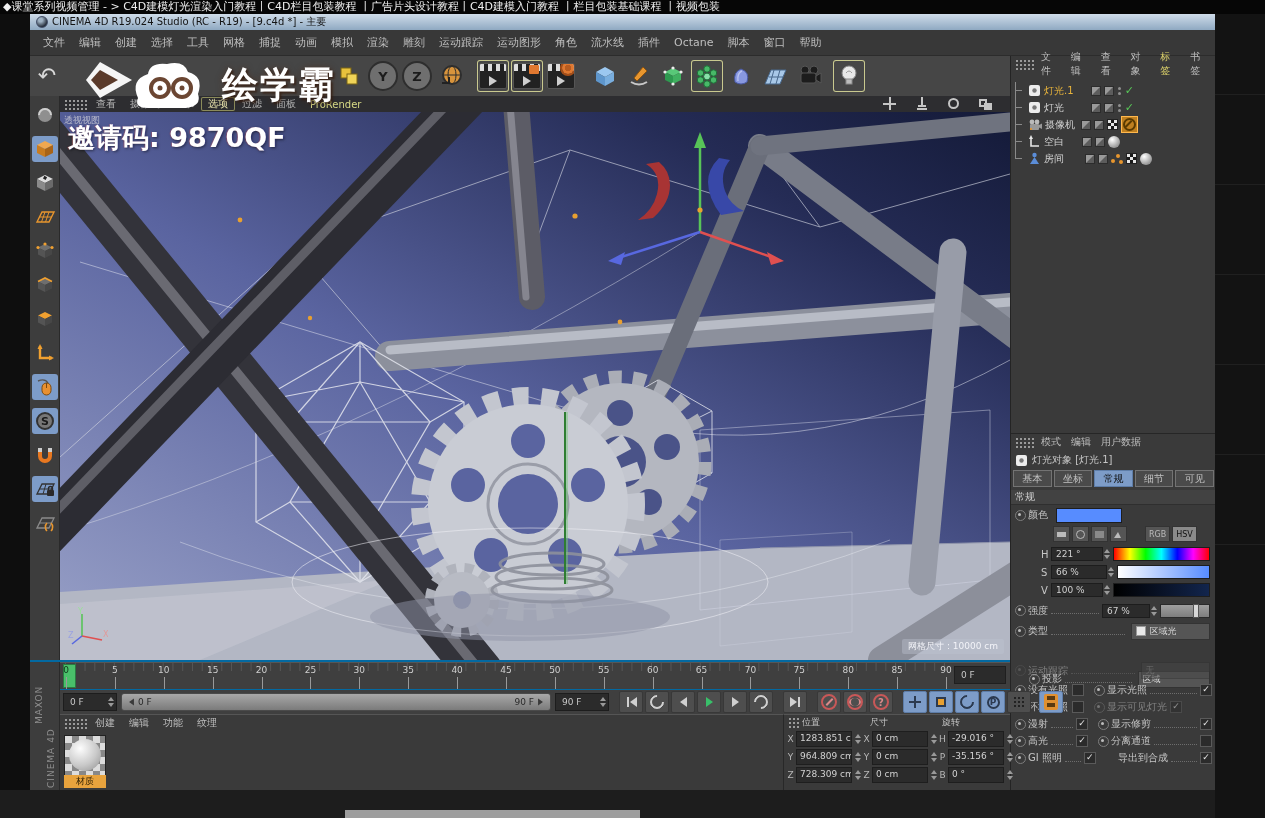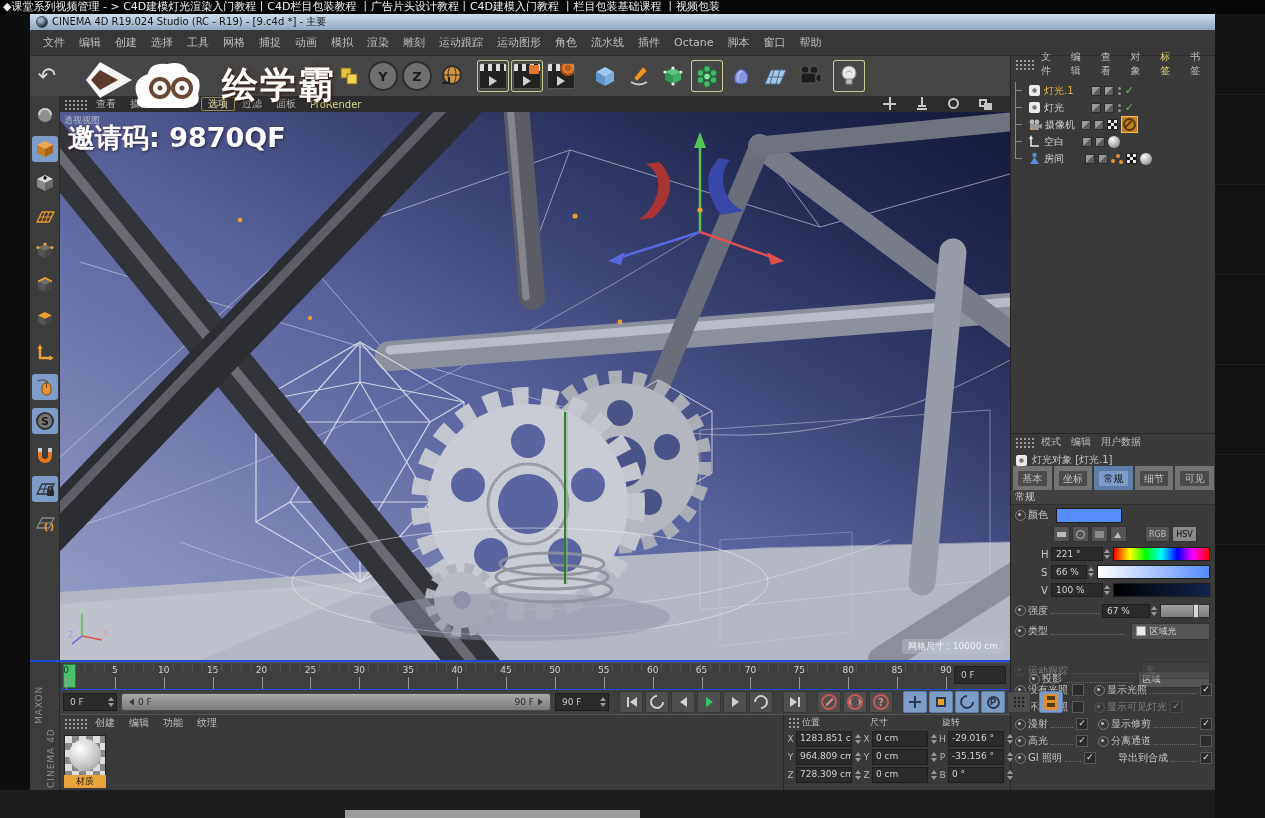--- a/index.html
+++ b/index.html
@@ -2,21 +2,21 @@
 <html><head>
 <meta charset="utf-8">
 <style>
   html,body{margin:0;padding:0;background:#0e0e0e;width:1265px;height:818px;overflow:hidden;
     font-family:"DejaVu Sans","Liberation Sans",sans-serif;-webkit-font-smoothing:antialiased;}
   .abs{position:absolute;}
   
   .topbar{left:0;top:0;width:1265px;height:14px;background:#060606;color:#efefef;
     font-size:11px;line-height:13px;padding-left:3px;white-space:nowrap;}
   
-  .win{left:30px;top:14px;width:1185px;height:776px;background:#1d4ed8;}
+  .win{left:30px;top:14px;width:1185px;height:776px;background:#0369a1;}
   .titlebar{position:absolute;left:0;top:0;width:100%;height:16px;
     background:linear-gradient(#cfdce9,#8fa9c2);color:#141414;font-size:10px;line-height:16px;}
   .titlebar .ttext{position:absolute;left:22px;top:0;}
   .c4dlogo{position:absolute;left:6px;top:2px;width:12px;height:12px;border-radius:50%;
     background:radial-gradient(circle at 35% 30%,#9fb2c4 20%,#2a3340 70%,#10161e);border:1px solid #44506a;box-sizing:border-box;}
   .menubar{position:absolute;left:0;top:16px;width:100%;height:26px;background:#383838;
     border-bottom:1px solid #2c2c2c;display:flex;align-items:center;padding-left:6px;box-sizing:border-box;}
   .menubar span{color:#bfbfbf;font-size:11px;padding:0 7px;cursor:default;}
   
   .toolbar{position:absolute;left:0;top:42px;width:980px;height:40px;background:#464646;
@@ -147,21 +147,21 @@
   .nosign{width:15px;height:15px;background:#c08020;border:1px solid #ffb84d;display:flex;align-items:center;justify-content:center;flex:none;}
   .nosign i{width:9px;height:9px;border:2px solid #5a3a00;border-radius:50%;position:relative;display:block;}
   .nosign i::after{content:"";position:absolute;left:-1px;top:2.5px;width:9px;height:2px;background:#5a3a00;transform:rotate(-45deg);}
   .dotstag{position:relative;width:12px;height:12px;flex:none;}
   .dotstag i{position:absolute;width:4px;height:4px;border-radius:50%;background:#e8962e;}
   .gcheck{color:#58c858;font-size:11px;flex:none;}
   .objicon{flex:none;}
   
   .amrow{position:absolute;left:0;width:205px;display:flex;align-items:center;font-size:10px;color:#c6c6c6;box-sizing:border-box;}
   .tabs{gap:2px;padding:0 2px;}
-  .tab{flex:1;height:15px;background:#4a4a4a;border:5px solid #737373;color:#c2c2c2;font-size:10px;
+  .tab{flex:1;height:15px;background:#4a4a4a;border:1px solid #737373;color:#c2c2c2;font-size:10px;
     display:flex;align-items:center;justify-content:center;}
   .tab.active{background:#7d9cc8;color:#101010;border-color:#5e7da8;}
   .seclabel{color:#cfcfcf;background:#424242;box-shadow:0 1px 0 #2f2f2f;padding-left:4px;}
   .radio{width:9px;height:9px;border:1px solid #7e7e7e;border-radius:50%;position:relative;flex:none;margin:0 2px;}
   .radio::after{content:"";position:absolute;left:2px;top:2px;width:3px;height:3px;border-radius:50%;background:#bdbdbd;}
   .radio.dim{opacity:.45;}
   .swatch{width:64px;height:13px;border:1px solid #1e1e1e;}
   .modebtn{height:14px;background:#555;border:1px solid #333;color:#bbb;font-size:8px;
     display:flex;align-items:center;justify-content:center;padding:0 3px;margin-right:2px;}
   .modebtn.active{background:#8a8a8a;color:#111;}
@@ -488,21 +488,21 @@
     </div>
 
     <div class="amrow" style="top:490px;height:16px;padding:0 6px 0 30px">
       <span style="width:10px">H</span>
       <span class="valbox" style="width:52px">221 °</span>
       <span class="stp"></span>
       <span class="gbar hbar"></span>
     </div>
     <div class="amrow" style="top:508px;height:16px;padding:0 6px 0 30px">
       <span style="width:10px">S</span>
-      <span class="valbox" style="width:36px">66 %</span>
+      <span class="valbox" style="width:56px">66 %</span>
       <span class="stp"></span>
       <span class="gbar sbar"></span>
     </div>
     <div class="amrow" style="top:526px;height:16px;padding:0 6px 0 30px">
       <span style="width:10px">V</span>
       <span class="valbox" style="width:52px">100 %</span>
       <span class="stp"></span>
       <span class="gbar vbarg"></span>
     </div>
 

